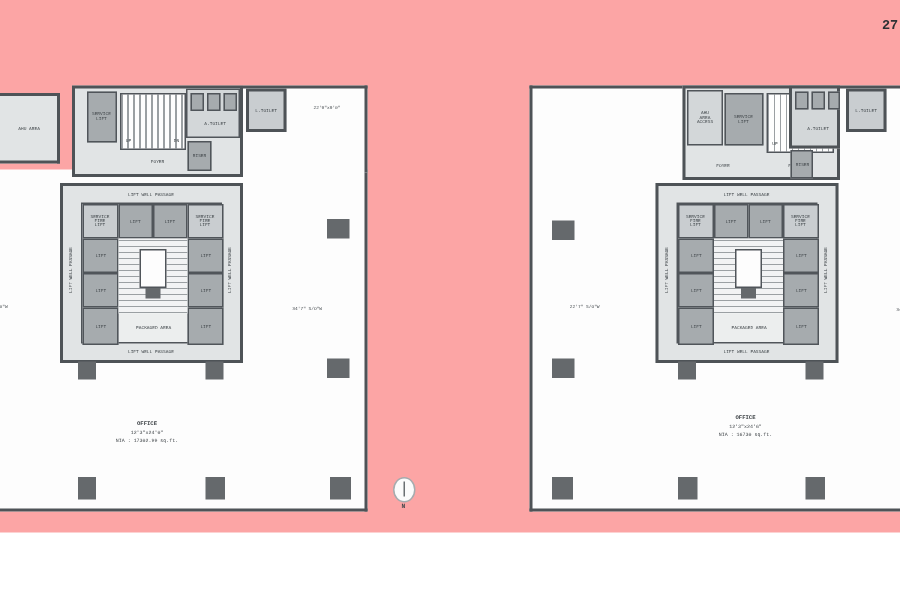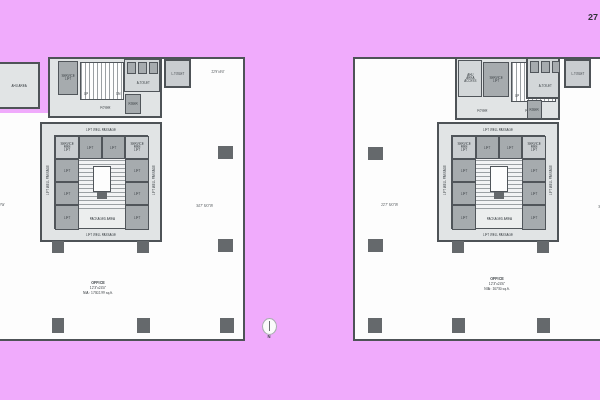--- a/index.html
+++ b/index.html
@@ -1,17 +1,17 @@
 <!DOCTYPE html>
 <html><head>
 <meta charset="utf-8">
 <style>
   html,body{margin:0;padding:0;}
-  .scene{position:relative;width:600px;height:400px;background:#f0abfc;overflow:hidden;
-         font-family:Liberation Sans, sans-serif;color:#3c4145;}
+  .scene{position:relative;width:600px;height:355px;background:#fca5a5;overflow:hidden;
+         font-family:Liberation Mono, monospace;color:#3c4145;}
   .abs{position:absolute;box-sizing:border-box;}
   
   .floor{background:#fdfdfd;}
   .ring{background:#e1e4e5;}
   .room{background:#d3d7d9;}
   .shaft{background:#a6abae;}
   .shaftlight{background:#c9cdd0;}
   .coldark{background:#65696c;}
   .w2{border:2px solid #4e5357;}
   .w1{border:1px solid #50555a;}

